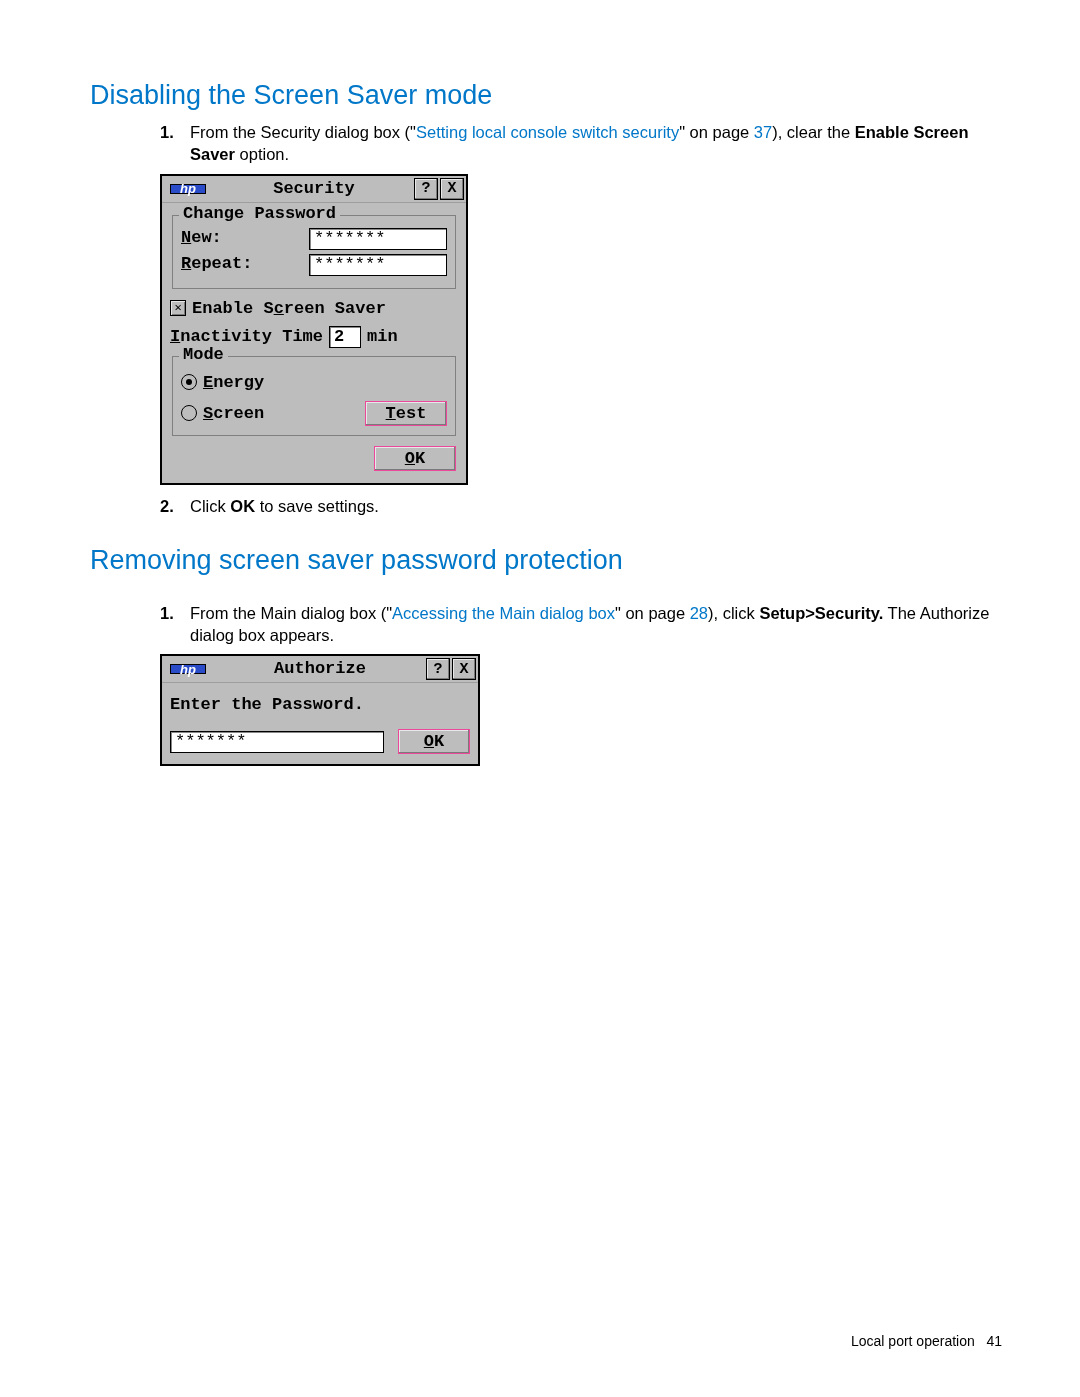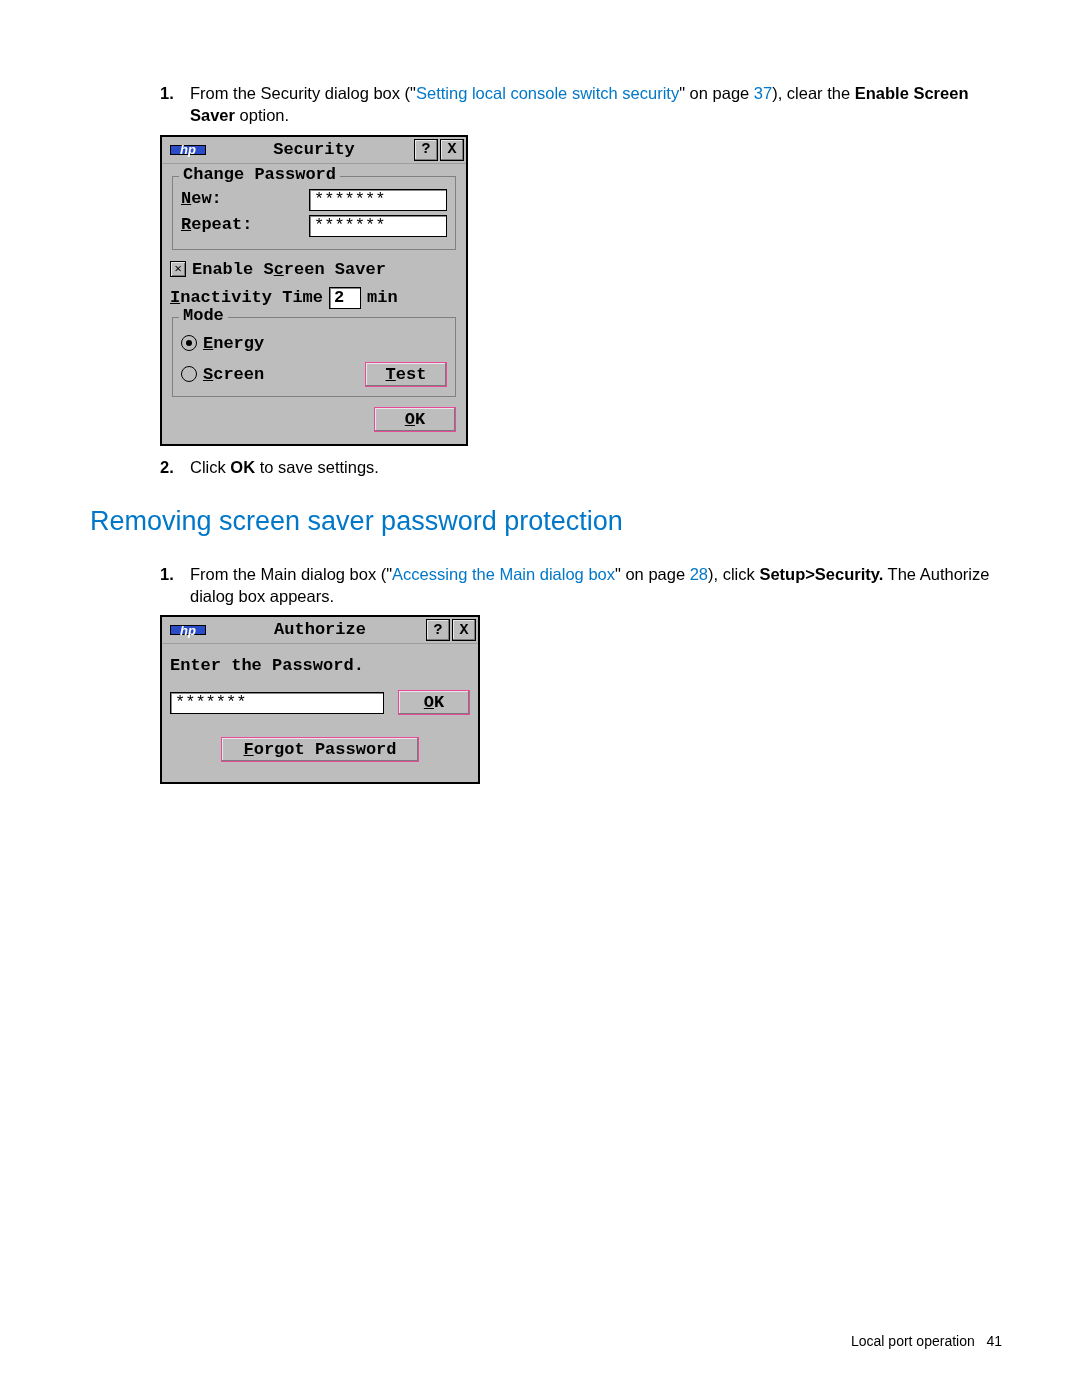--- a/index.html
+++ b/index.html
@@ -204,20 +204,21 @@
     bottom: 48px;
     right: 78px;
     font-size: 14px;
   }
 </style>
 </head>
 <body>
 
 <div class="page">
 
+  <h2 class="heading">Disabling the Screen Saver mode</h2>
 
   <ol class="steps">
     <li>
       <span>From the Security dialog box ("</span><span class="link">Setting local console switch security</span><span>" on page </span><span class="link">37</span><span>), clear the </span><span class="bold">Enable Screen Saver</span><span> option.</span>
     </li>
   </ol>
 
   <div class="dialog" style="width:308px;">
     <div class="titlebar">
       <div class="hp-badge">
@@ -297,23 +298,20 @@
       <div class="title-text">Authorize</div>
       <div class="title-btn">?</div>
       <div class="title-btn">X</div>
     </div>
     <div class="dialog-body">
       <div class="auth-prompt">Enter the Password.</div>
       <div class="auth-row">
         <div class="text-input auth-pw">*******</div>
         <div class="btn" style="min-width:54px;"><span class="ul">O</span><span>K</span></div>
       </div>
-      <div class="auth-forgot">
-        <div class="btn" style="min-width:180px;"><span class="ul">F</span><span>orgot Password</span></div>
-      </div>
     </div>
   </div>
 
   <div class="footer">
     <span>Local port operation</span>&nbsp;&nbsp;&nbsp;<span>41</span>
   </div>
 
 </div>
 
 </body></html>

